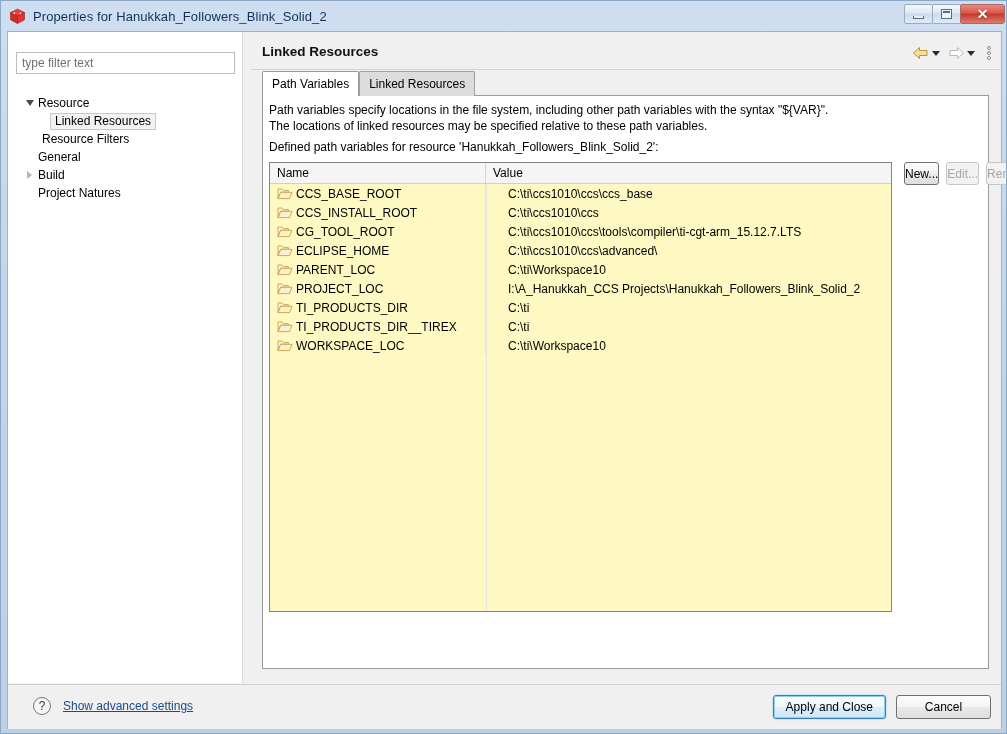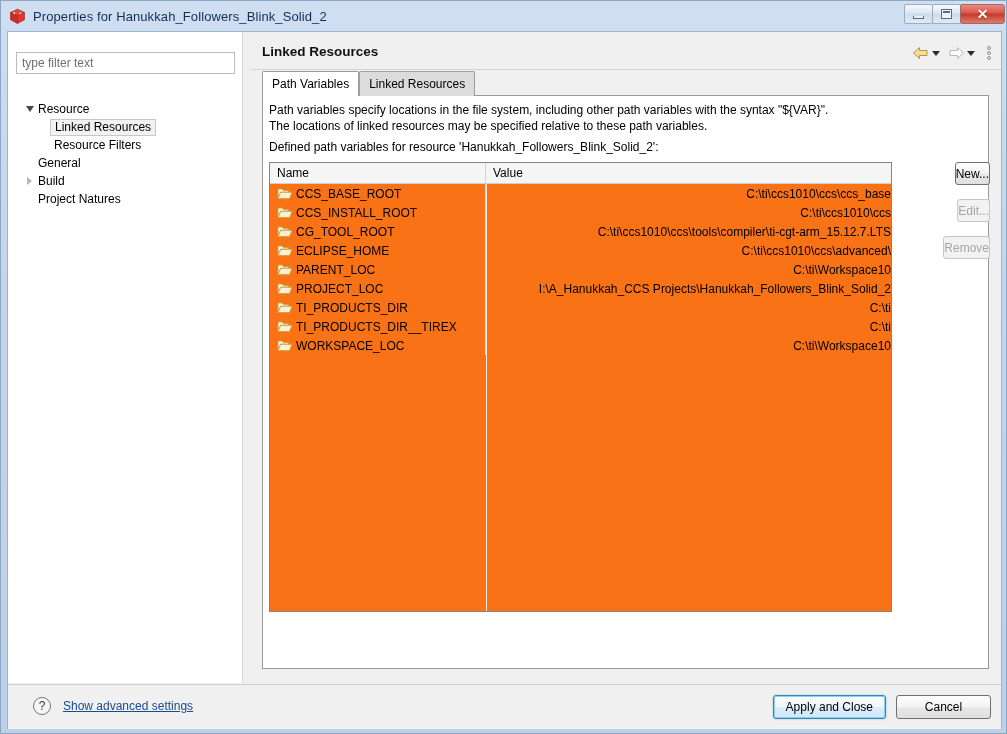--- a/index.html
+++ b/index.html
@@ -136,21 +136,21 @@
     font-family: "Liberation Sans", sans-serif;
     font-size: 12px;
     color: #1a1a1a;
     padding: 0 5px;
     outline: none;
   }
   #filter-input::placeholder { color: #6f6f6f; opacity: 1; }
 
   #tree {
     position: absolute;
-    left: 0; top: 68px;
+    left: 0; top: 62px;
     width: 234px;
   }
   .tree-row {
     height: 18px;
     display: flex;
     align-items: center;
     font-size: 12px;
     color: #000;
     white-space: nowrap;
   }
@@ -300,23 +300,22 @@
   #desc3 { top: 44px; }
 
   
   #table-wrap {
     position: absolute;
     left: 6px; top: 66px;
     width: 623px;
     height: 450px;
     box-sizing: border-box;
     border: 1px solid #848484;
-    background: #f97316;
+    background: #fef9c3;
     overflow: hidden;
-    text-align: right;
   }
   #table-head {
     display: flex;
     height: 20px;
     background: #f5f5f5;
     border-bottom: 1px solid #cfcfcf;
     align-items: center;
   }
   .th {
     font-size: 12px;
@@ -367,23 +366,22 @@
     width: 1px;
     background: #e6e6e6;
   }
 
   
   #side-buttons {
     position: absolute;
     left: 641px; top: 66px;
     width: 86px;
     display: flex;
-    flex-direction: column;
-    gap: 14px;
-    align-items: flex-end;
+    flex-direction: row;
+    gap: 7px;
   }
   .sbtn {
     height: 23px;
     box-sizing: border-box;
     border: 1px solid #707070;
     border-radius: 3px;
     background: linear-gradient(to bottom, #fdfdfd 0%, #f3f3f3 48%, #e8e8e8 52%, #dfdfdf 100%);
     font-family: "Liberation Sans", sans-serif;
     font-size: 12px;
     color: #000;
@@ -511,21 +509,21 @@
           <span class="tree-arrow">
               <i class="arrow-expanded"></i>
             </span>
           <span class="tree-label">Resource</span>
         </div>
 
         <div class="tree-row selected" style="padding-left:44px;">
           <span class="tree-label">Linked Resources</span>
         </div>
 
-        <div class="tree-row" style="padding-left:44px;">
+        <div class="tree-row" style="padding-left:32px;">
           <span class="tree-label">Resource Filters</span>
         </div>
 
         <div class="tree-row" style="padding-left:28px;">
           <span class="tree-label">General</span>
         </div>
 
         <div class="tree-row" style="padding-left:14px;">
           <span class="tree-arrow">
               <i class="arrow-collapsed-stroke"></i>

